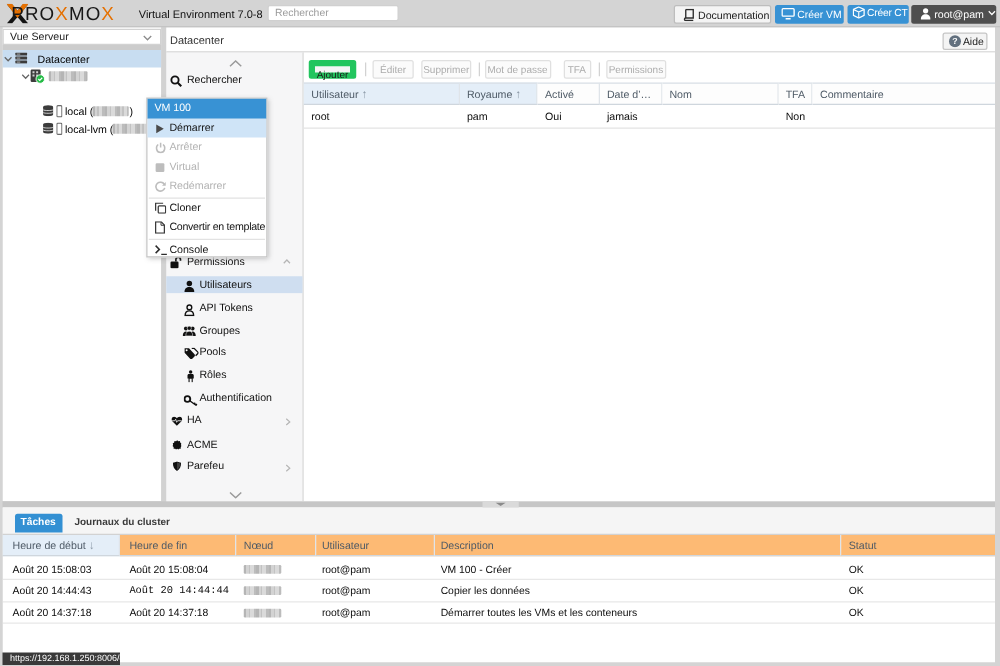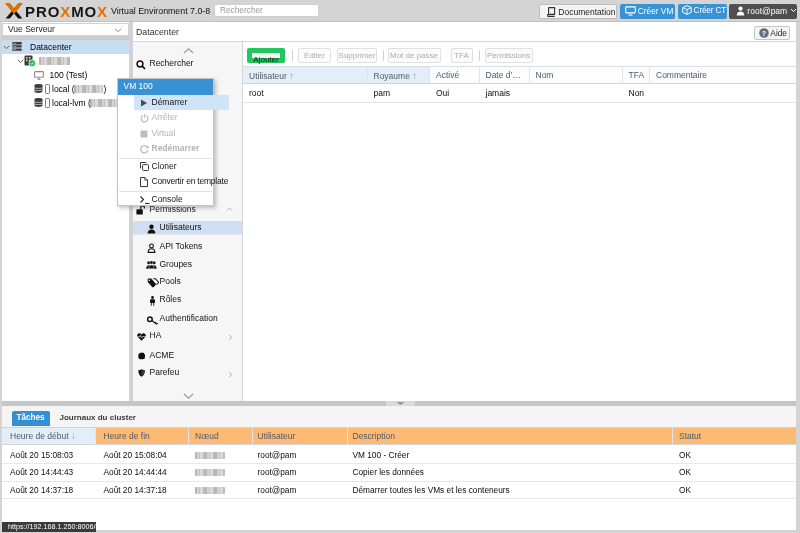--- a/index.html
+++ b/index.html
@@ -3,21 +3,21 @@
 <meta charset="utf-8">
 <style>
 * { margin:0; padding:0; box-sizing:border-box; }
 html,body { width:800px; height:533px; overflow:hidden; font-family:"Liberation Sans", sans-serif; background:#d4d4d4; }
 #app { position:relative; width:800px; height:533px; }
 .abs { position:absolute; }
 svg { display:block; }
 
 #hdr { left:0; top:0; width:800px; height:22px; background:#d4d4d4; border-bottom:1px solid #bfbfbf; }
 #logo { left:5px; top:2.5px; }
-#brand { left:25px; top:2.5px; font-size:15px; font-weight:bold; color:#171717; letter-spacing:0.9px; }
+#brand { left:9px; top:2.5px; font-size:15px; font-weight:normal; color:#171717; letter-spacing:0.9px; }
 #brand .ox { color:#e57000; }
 #ve { left:111px; top:6px; font-size:8.8px; color:#111; }
 #search { left:214px; top:4px; width:105px; height:13px; background:#fff; border:1px solid #d0d0d0; border-radius:2px; font-size:8.3px; color:#9a9a9a; padding-left:5px; line-height:11px; }
 .hbtn { height:15px; top:3.5px; border-radius:2px; font-size:8.5px; line-height:14px; text-align:left; white-space:nowrap; }
 .hbtn svg { display:inline-block; vertical-align:-2px; }
 #bdoc { left:539px; width:78px; background:#f4f4f4; border:1px solid #bdbdbd; color:#1c1c1c; padding-left:6px; }
 #bvm  { left:620px; width:55px; background:#3892d4; color:#fff; padding-left:4.5px; font-size:8.3px; }
 #bct  { left:678px; width:48.5px; background:#3892d4; color:#fff; padding-left:3.5px; font-size:8.2px; letter-spacing:-0.15px; }
 #busr { left:729px; width:68px; background:#4f4f4f; color:#fff; padding-left:7px; }
 
@@ -65,21 +65,21 @@
 .bc { padding-left:8px; position:absolute; white-space:nowrap; }
 .blur { background:repeating-linear-gradient(90deg,#b5b5b5 0 2px,#d3d3d3 2px 4px,#c2c2c2 4px 5px,#dadada 5px 8px,#bcbcbc 8px 10px); border-radius:1px; }
 
 #tip { left:0; top:521.5px; width:96px; height:10px; background:#3a3a3a; color:#fff; font-size:7.2px; line-height:10px; padding-left:8px; }
 #botmargin { left:0; top:529.5px; width:800px; height:3.5px; background:#d4d4d4; }
 #rmargin { left:796px; top:22px; width:4px; height:511px; background:#d4d4d4; }
 #lmargin { left:0; top:22px; width:2px; height:509.5px; background:#d4d4d4; }
 
 #cmenu { left:117px; top:78px; width:97px; height:128px; background:#fff; border:1px solid #c5c5c5; box-shadow:1.5px 1.5px 4px rgba(80,80,80,0.35); }
 #cmhdr { left:0; top:0; width:95px; height:15.5px; background:#3892d4; color:#fff; font-size:8.5px; line-height:15px; padding-left:5.5px; }
-.ci { left:0; width:95px; height:15.5px; font-size:8.5px; line-height:15.5px; color:#141414; white-space:nowrap;margin-left:16px; }
+.ci { left:0; width:95px; height:15.5px; font-size:8.5px; line-height:15.5px; color:#141414; white-space:nowrap; }
 .cdis { color:#b3b3b3; }
 .chl { background:#cfe4f7; }
 .csep { left:1px; width:93px; height:1px; background:#e2e2e2; }
 .cicon { position:absolute; left:6px; top:3px; }
 .ctext { position:absolute; left:17.5px; }
 </style>
 </head>
 <body>
 <div id="app">
 
@@ -141,28 +141,20 @@
       <svg class="ic" style="left:21.5px; top:1.5px;" width="12" height="12" viewBox="0 0 12 12">
           <rect x="0.5" y="0.5" width="8" height="10" rx="1" fill="#3c3c3c"></rect>
           <rect x="2" y="2" width="1.6" height="1.6" fill="#cfcfcf"></rect>
           <rect x="4.9" y="2" width="1.6" height="1.6" fill="#cfcfcf"></rect>
           <rect x="2" y="4.6" width="1.6" height="1.6" fill="#cfcfcf"></rect>
           <rect x="4.9" y="4.6" width="1.6" height="1.6" fill="#cfcfcf"></rect>
           <circle cx="8.2" cy="8.2" r="3.4" fill="#23bb45" stroke="#fff" stroke-width="0.7"></circle>
           <path d="M6.7 8.2 L7.8 9.3 L9.8 7.2" fill="none" stroke="#fff" stroke-width="0.9"></path>
         </svg>
       <span class="blur abs" style="left:37px; top:3.5px; width:31px; height:7.5px;"></span>
-    </div>
-    <div class="trow abs" style="top:45.5px;">
-      <svg class="ic" style="left:31.5px; top:3px;" width="10" height="9" viewBox="0 0 10 9">
-          <rect x="0.6" y="0.6" width="8.8" height="5.6" rx="0.7" fill="none" stroke="#8d8d8d" stroke-width="1.1"></rect>
-          <path d="M3.4 8.3 L6.6 8.3" stroke="#8d8d8d" stroke-width="1"></path>
-          <path d="M5 6.4 L5 8.2" stroke="#8d8d8d" stroke-width="1.2"></path>
-        </svg>
-      <span class="tx" style="left:47.5px;">100 (Test)</span>
     </div>
     <div class="trow abs" style="top:59.5px;">
       <svg class="ic" style="left:32px; top:2.5px;" width="9" height="9" viewBox="0 0 9 9">
           <ellipse cx="4.5" cy="1.5" rx="4" ry="1.4" fill="#3c3c3c"></ellipse>
           <path d="M0.5 1.5 L0.5 7.5 C0.5 8.3 2.3 8.9 4.5 8.9 C6.7 8.9 8.5 8.3 8.5 7.5 L8.5 1.5 Z" fill="#3c3c3c"></path>
           <path d="M0.6 3.9 C1.6 4.6 7.4 4.6 8.4 3.9" stroke="#fff" stroke-width="0.6" fill="none"></path>
           <path d="M0.6 6.1 C1.6 6.8 7.4 6.8 8.4 6.1" stroke="#fff" stroke-width="0.6" fill="none"></path>
         </svg>
       <svg class="ic" style="left:43px; top:2px;" width="5" height="10" viewBox="0 0 5 10">
           <rect x="0.5" y="0.5" width="4" height="9" rx="0.8" fill="none" stroke="#6a6a6a" stroke-width="0.9"></rect>
@@ -334,21 +326,21 @@
     <div class="br abs" style="left:0; top:40.5px; width:794px;">
       <span class="bc" style="left:0;">Août 20 15:08:03</span>
       <span class="bc" style="left:93.5px;">Août 20 15:08:04</span>
       <span class="blur abs" style="left:193px; top:5px; width:30px; height:7px;"></span>
       <span class="bc" style="left:250.5px; padding-left:5px;">root@pam</span>
       <span class="bc" style="left:345.5px; padding-left:5px;">VM 100 - Créer</span>
       <span class="bc" style="left:670.5px; padding-left:6.5px;">OK</span>
     </div>
     <div class="br abs" style="left:0; top:58px; width:794px;">
       <span class="bc" style="left:0;">Août 20 14:44:43</span>
-      <span class="bc" style="left:93.5px;">Août 20 14:44:44</span>
+      <span class="bc" style="left:93.5px;font-family:Liberation Mono, monospace;">Août 20 14:44:44</span>
       <span class="blur abs" style="left:193px; top:5px; width:30px; height:7px;"></span>
       <span class="bc" style="left:250.5px; padding-left:5px;">root@pam</span>
       <span class="bc" style="left:345.5px; padding-left:5px;">Copier les données</span>
       <span class="bc" style="left:670.5px; padding-left:6.5px;">OK</span>
     </div>
     <div class="br abs" style="left:0; top:75.5px; width:794px;">
       <span class="bc" style="left:0;">Août 20 14:37:18</span>
       <span class="bc" style="left:93.5px;">Août 20 14:37:18</span>
       <span class="blur abs" style="left:193px; top:5px; width:30px; height:7px;"></span>
       <span class="bc" style="left:250.5px; padding-left:5px;">root@pam</span>
@@ -381,21 +373,21 @@
           <path d="M4.5 0 L4.5 4" stroke="#bdbdbd" stroke-width="1.2"></path>
         </svg>
       <span class="ctext">Arrêter</span>
     </div>
     <div class="ci cdis abs" style="top:46.5px;">
       <svg class="cicon" style="top:4px;" width="8" height="8" viewBox="0 0 8 8">
           <rect x="0.5" y="0.5" width="7" height="7" rx="1" fill="#bdbdbd"></rect>
         </svg>
       <span class="ctext">Virtual</span>
     </div>
-    <div class="ci cdis abs" style="top:62px;font-weight:bold;">
+    <div class="ci cdis abs" style="top:62px;">
       <svg class="cicon" style="top:3.5px;" width="9" height="9" viewBox="0 0 9 9">
           <path d="M7.8 5.3 A3.6 3.6 0 1 1 7.4 2.4" fill="none" stroke="#bdbdbd" stroke-width="1.3"></path>
           <path d="M8.6 0.6 L8.6 3.6 L5.6 3.6 Z" fill="#bdbdbd"></path>
         </svg>
       <span class="ctext">Redémarrer</span>
     </div>
     <div class="csep abs" style="top:78.5px;"></div>
     <div class="ci abs" style="top:79.5px;">
       <svg class="cicon" style="top:3.5px;" width="9" height="9" viewBox="0 0 9 9">
           <rect x="2.6" y="2.6" width="5.9" height="5.9" rx="0.8" fill="none" stroke="#3a3a3a" stroke-width="1"></rect>

